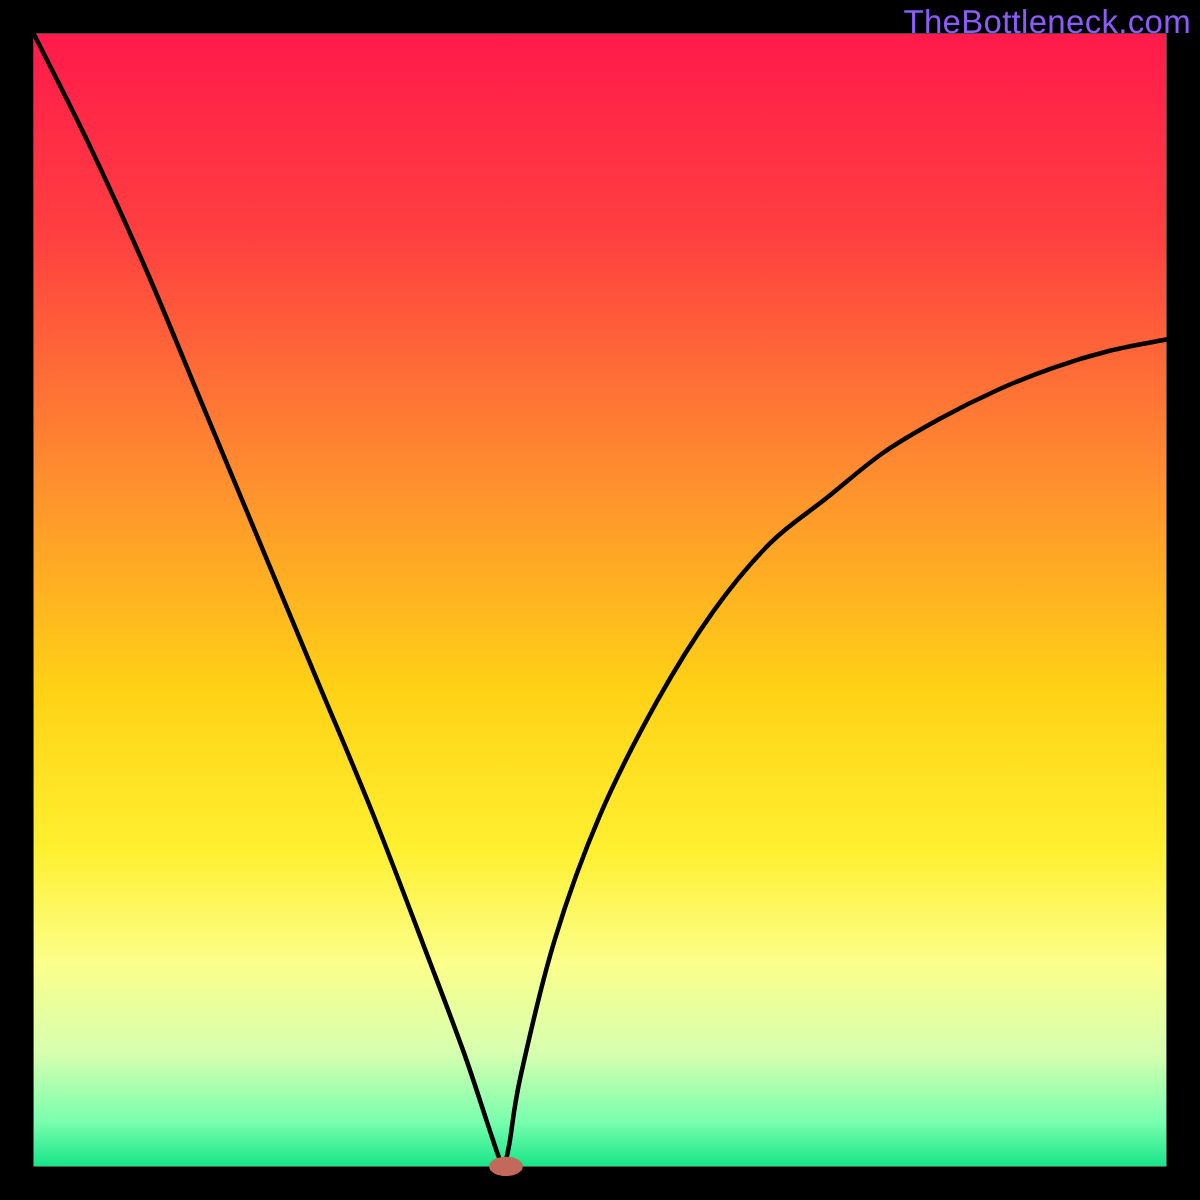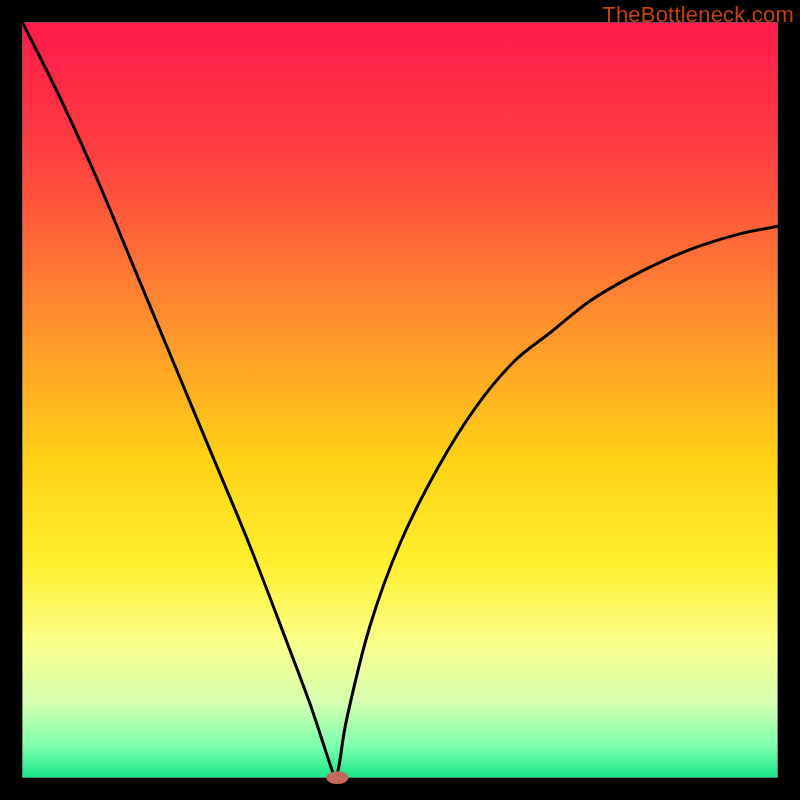--- a/index.html
+++ b/index.html
@@ -11,21 +11,21 @@
   .chart-container {
     position: relative;
     width: 800px;
     height: 800px;
   }
   .watermark {
     position: absolute;
     top: 2px;
     right: 6px;
     font-size: 22px;
-    color: #c2410c;
+    color: #8b5cf6;
     font-family: Arial, sans-serif;
     z-index: 20;
     letter-spacing: 0.2px;
   }
   svg {
     display: block;
   }
 </style>
 </head>
 <body>

